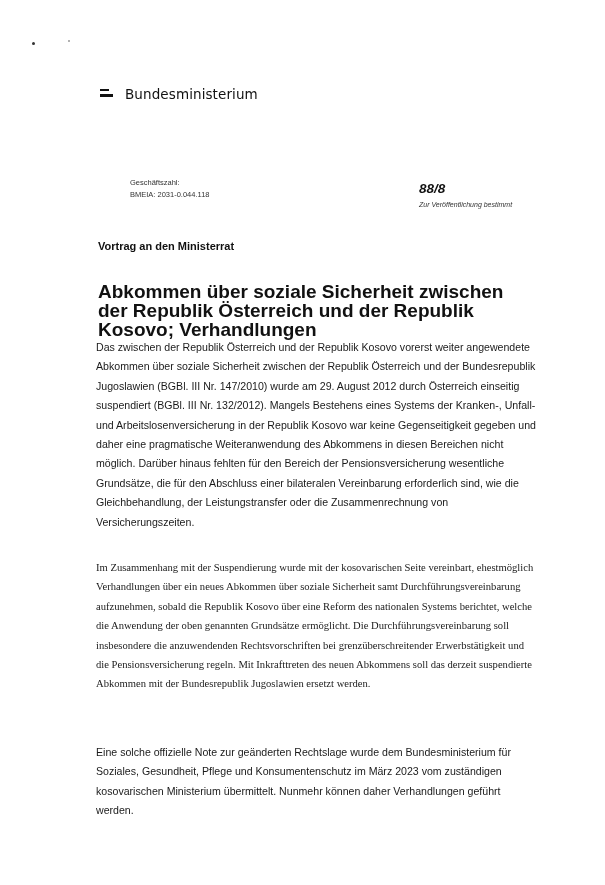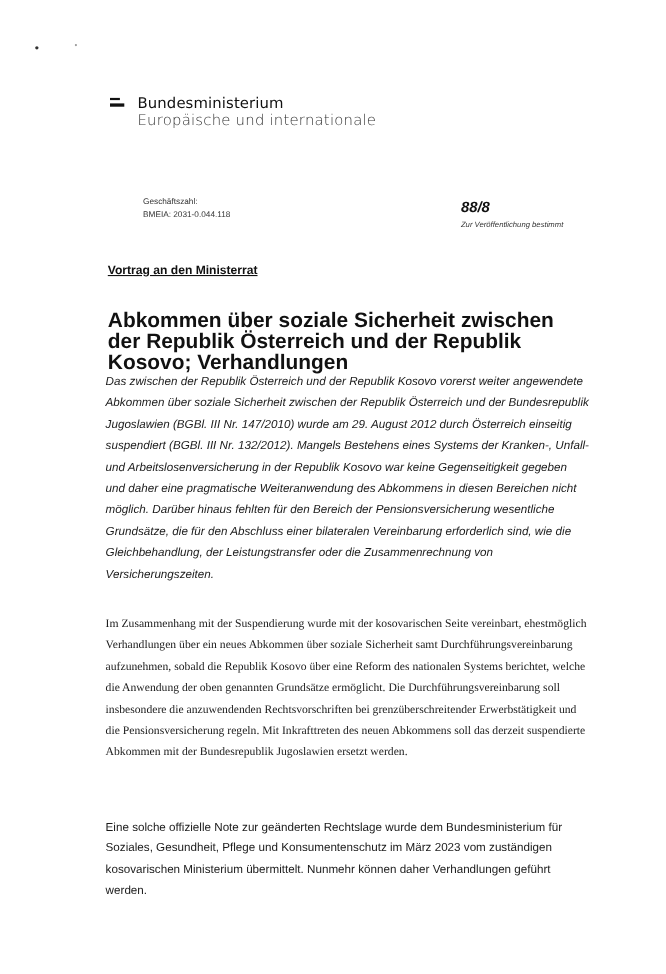--- a/index.html
+++ b/index.html
@@ -13,43 +13,42 @@
     .logo-mark { position: absolute; left: 0; top: 3px; width: 14px; height: 10px; }
     .logo-mark .bar1 { position: absolute; left: 0; top: 0; width: 9px; height: 2px; background: #111; }
     .logo-mark .bar2 { position: absolute; left: 0; top: 5px; width: 13px; height: 3px; background: #111; }
     .logo-text { position: absolute; left: 25px; top: 0; width: 320px; }
     .logo-line1 { font-family: "DejaVu Sans", sans-serif; font-size: 13.5px; color: #111; line-height: 16px; letter-spacing: 0.1px; }
     .logo-line2, .logo-line3 { font-family: "DejaVu Sans", sans-serif; font-size: 13.5px; color: #333; font-weight: 300; line-height: 16px; letter-spacing: 0.2px; }
     .gz { position: absolute; left: 98px; top: 177px; font-size: 7.5px; color: #333; line-height: 12px; margin-left: 32px; }
     .num { position: absolute; left: 419px; top: 181px; font-style: italic; }
     .num-value { font-size: 13.5px; font-weight: bold; color: #111; line-height: 16px; }
     .num-note { font-size: 7px; color: #333; line-height: 12px; margin-top: 2px; }
-    .vortrag { position: absolute; left: 98px; top: 240px; font-size: 11px; font-weight: bold; color: #111; text-decoration: underline; }
+    .vortrag { position: absolute; left: 98px; top: 240px; font-size: 11px; font-weight: bold; color: #111; }
     .title { position: absolute; left: 98px; top: 282px; width: 430px; font-size: 19px; font-weight: bold; color: #111; line-height: 19px; }
     .para { position: absolute; left: 96px; width: 440px; font-size: 10.6px; line-height: 19.4px; color: #1a1a1a; }
-    .p1 { top: 338px; font-style: italic; }
+    .p1 { top: 338px; }
     .p2 { top: 558px; font-family: Liberation Serif, serif; }
     .p3 { top: 713px; margin-top: 30px; }
   </style>
 </head>
 <body>
 
 <div class="specks">
   <div class="speck" style="left:0;top:2px;width:3px;height:3px;"></div>
   <div class="speck" style="left:36px;top:0;width:2px;height:2px;background:#999;"></div>
 </div>
 
 <div class="logo">
   <div class="logo-mark">
     <div class="bar1"></div>
     <div class="bar2"></div>
   </div>
   <div class="logo-text">
     <div class="logo-line1">Bundesministerium</div>
-    <div class="logo-line2">Europäische und internationale</div>
   </div>
 </div>
 
 <div class="gz">
   <div>Geschäftszahl:</div>
   <div>BMEIA: 2031-0.044.118</div>
 </div>
 
 <div class="num">
   <div class="num-value">88/8</div>

